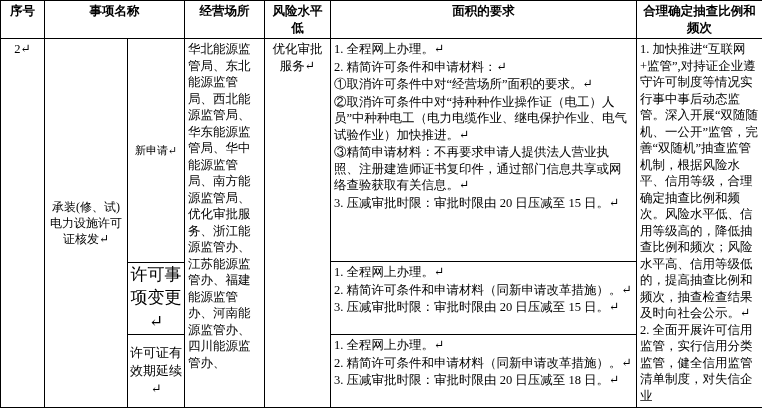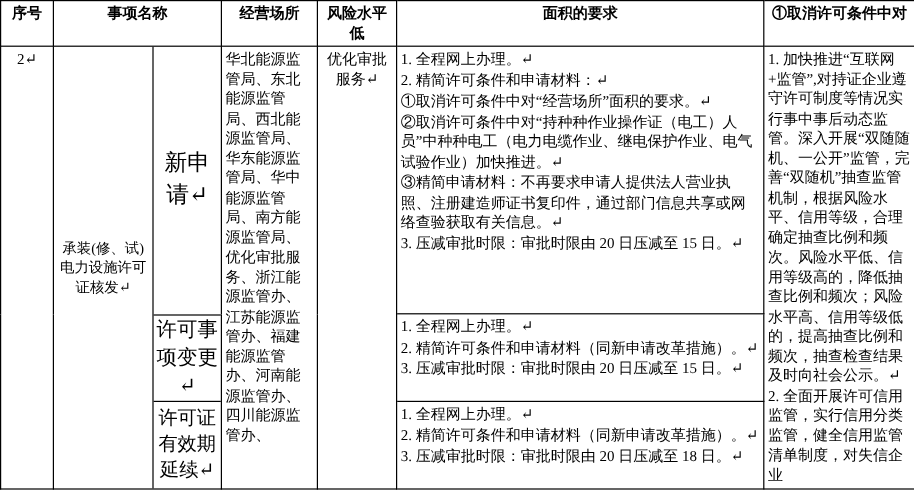--- a/index.html
+++ b/index.html
@@ -83,33 +83,33 @@
     <col style="width:306px">
     <col style="width:126px">
   </colgroup>
   <thead>
     <tr>
       <th class="hdr">序号</th>
       <th class="hdr">事项名称</th>
       <th class="hdr">经营场所</th>
       <th class="hdr">风险水平低</th>
       <th class="hdr">面积的要求</th>
-      <th class="hdr">①取消许可条件中对</th>
+      <th class="hdr">合理确定抽查比例和频次</th>
     </tr>
   </thead>
   <tbody>
     <tr>
       <td class="cell-seq" rowspan="3">2↵</td>
       <td class="cell-name" rowspan="3" style="padding: 0px;">
           <div style="display: flex; height: 100%; min-height: 330px;">
             <div style="flex: 0 0 78px; display: flex; align-items: center; justify-content: center; text-align: center; font-size: 12px; line-height: 1.35; padding: 0px 2px;">承装(修、试)电力设施许可证核发↵</div>
             <div style="flex: 1 1 auto; display: flex; flex-direction: column; border-left: 1px solid rgb(0, 0, 0);">
-              <div style="flex: 0 0 222.562px; display: flex; align-items: center; justify-content: center; text-align: center; font-size: 19px; line-height: 1.4; padding: 0px 2px; box-sizing: border-box;">新申请↵</div>
+              <div style="flex: 0 0 222.562px; display: flex; align-items: center; justify-content: center; text-align: center; font-size: 11px; line-height: 1.4; padding: 0px 2px; box-sizing: border-box;">新申请↵</div>
               <div style="flex: 0 0 72.7031px; display: flex; align-items: center; justify-content: center; text-align: center; font-size: 17px; line-height: 1.4; padding: 0px 2px; box-sizing: border-box; border-top: 1px solid rgb(0, 0, 0);">许可事项变更↵</div>
-              <div style="flex: 0 0 72.7344px; display: flex; align-items: center; justify-content: center; text-align: center; font-size: 16px; line-height: 1.4; padding: 0px 2px; box-sizing: border-box; border-top: 1px solid rgb(0, 0, 0);">许可证有效期延续↵</div>
+              <div style="flex: 0 0 72.7344px; display: flex; align-items: center; justify-content: center; text-align: center; font-size: 13px; line-height: 1.4; padding: 0px 2px; box-sizing: border-box; border-top: 1px solid rgb(0, 0, 0);">许可证有效期延续↵</div>
             </div>
           </div>
         </td>
       <td class="cell-dept" rowspan="3">华北能源监管局、东北能源监管局、西北能源监管局、华东能源监管局、华中能源监管局、南方能源监管局、优化审批服务、浙江能源监管办、江苏能源监管办、福建能源监管办、河南能源监管办、四川能源监管办、</td>
       <td class="cell-way" rowspan="3">优化审批服务↵</td>
       <td class="cell-measure">
         <div class="measure-block">
           <span class="ln">1. 全程网上办理。↵</span>
           <span class="ln">2. 精简许可条件和申请材料：↵</span>
           <span class="ln">①取消许可条件中对“经营场所”面积的要求。↵</span>

